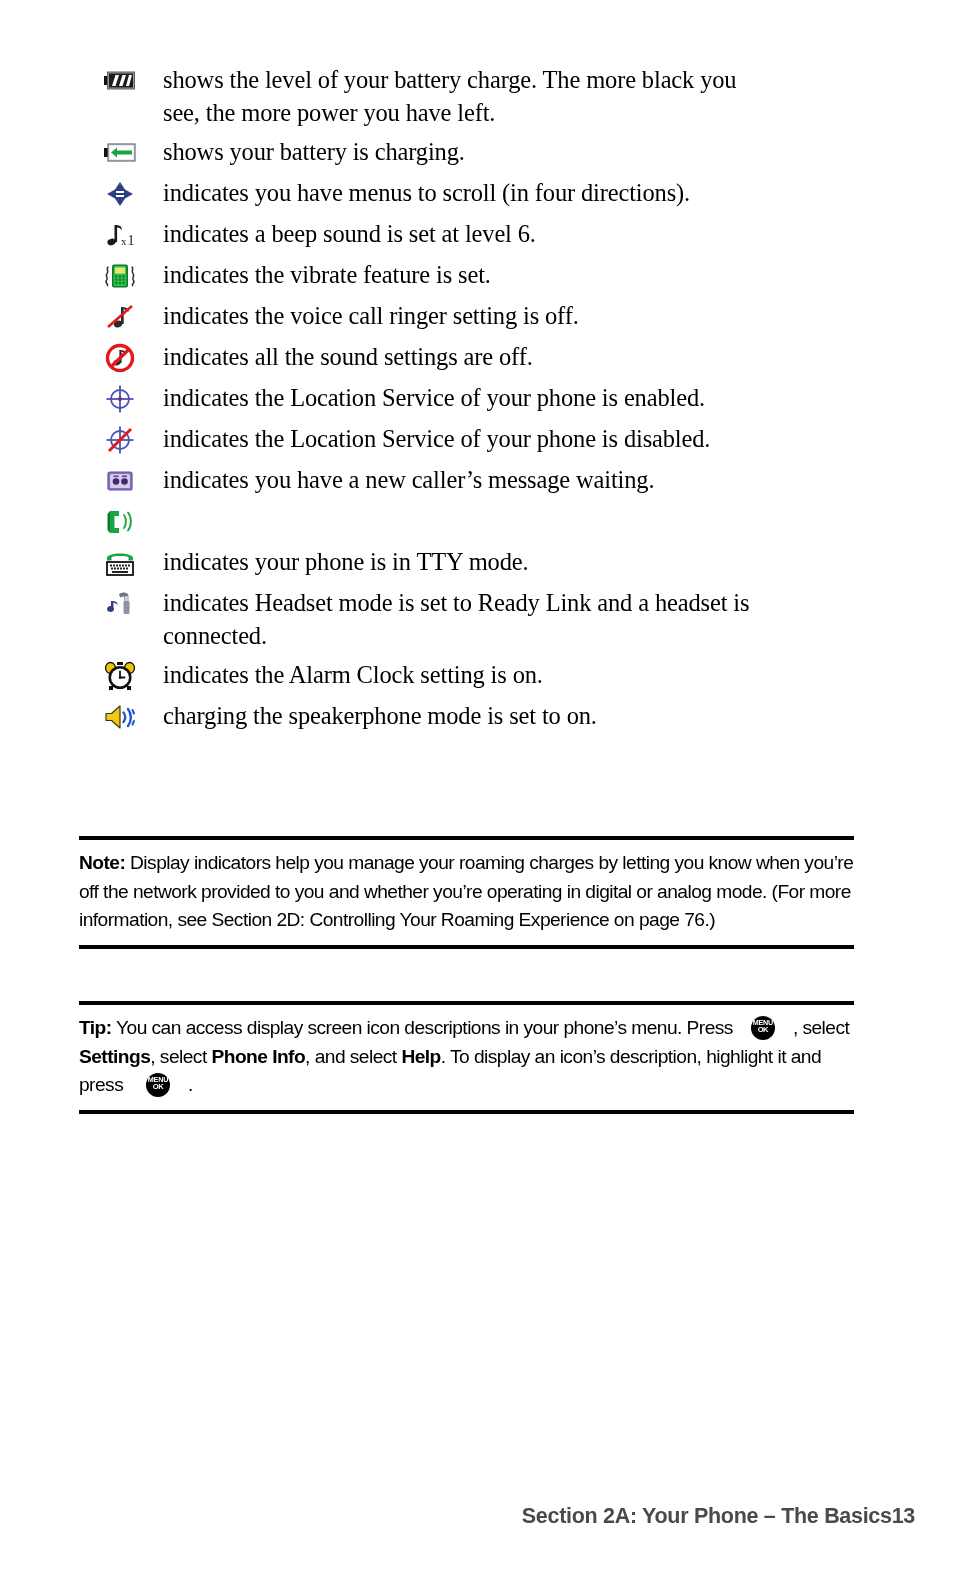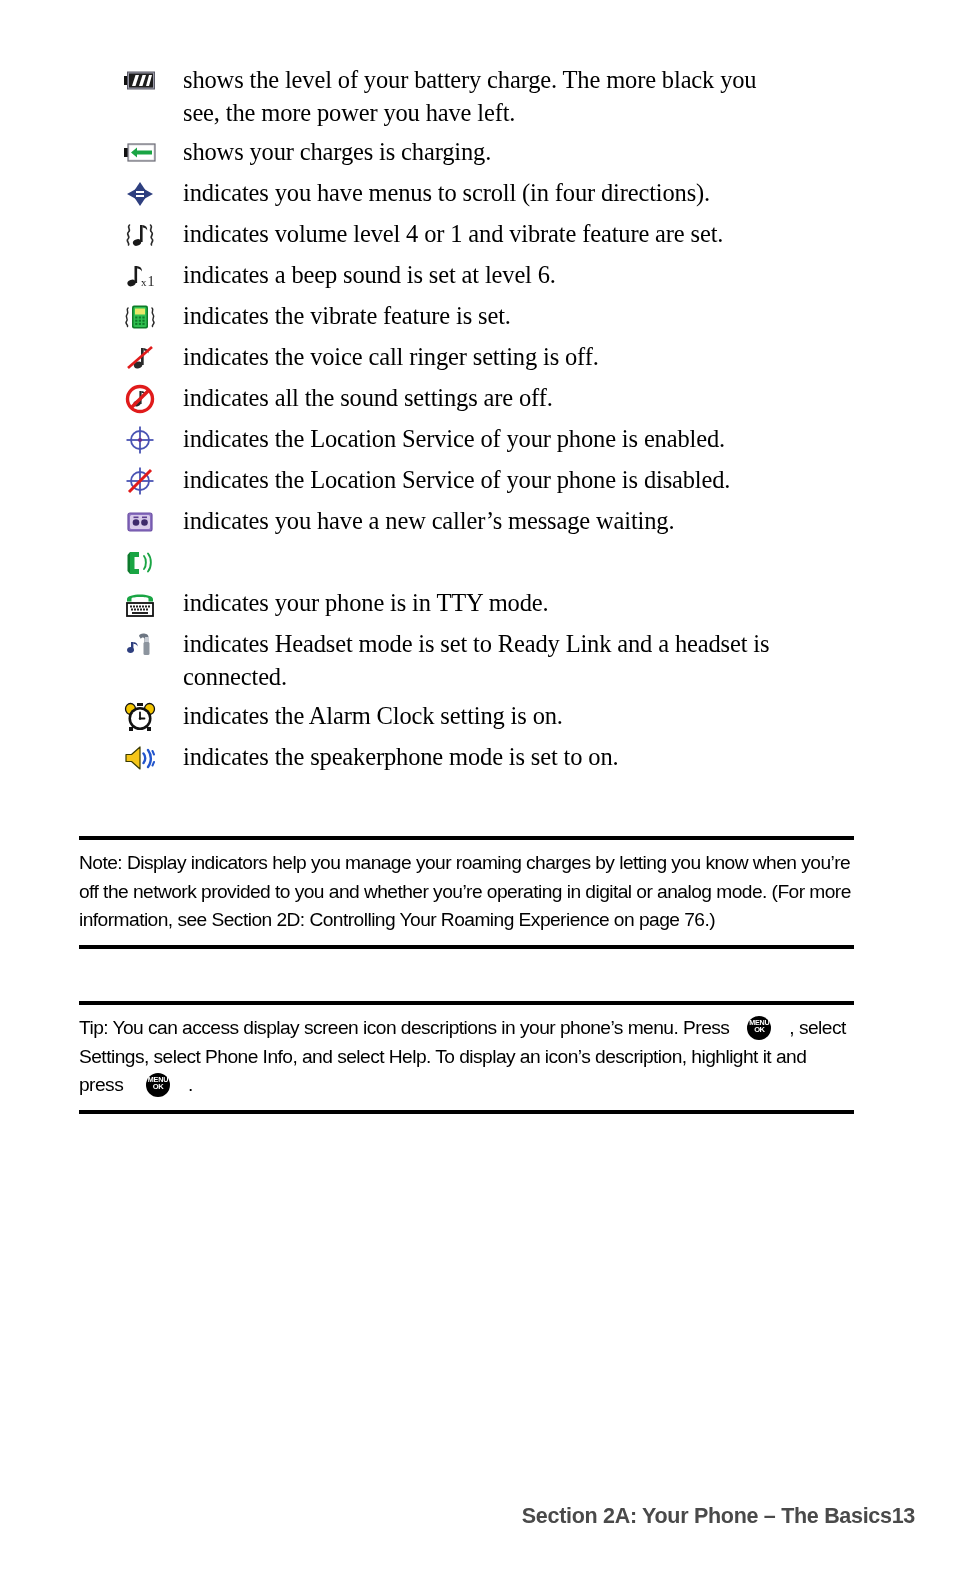--- a/index.html
+++ b/index.html
@@ -15,21 +15,20 @@
     color: #000000;
     overflow: hidden;
   }
 
   
   #icon-list {
     position: absolute;
     left: 0;
     top: 62px;
     width: 755px;
-    margin-left: 20px;
   }
   .icon-row {
     display: flex;
     align-items: flex-start;
     margin-bottom: 5px;
   }
   .icon-cell {
     width: 60px;
     min-width: 60px;
     padding-left: 103px;
@@ -61,21 +60,21 @@
     width: 775px;
     font-family: "Liberation Sans", sans-serif;
     font-size: 19.2px;
     line-height: 28.6px;
     letter-spacing: -0.55px;
     border-top: 4px solid #000;
     border-bottom: 4px solid #000;
     padding: 9px 0 10px 0;
     box-sizing: content-box;
   }
-  .callout b { font-weight: normal; }
+  .callout b { font-weight: bold; }
   #note-box { top: 836px; }
   #tip-box  { top: 1001px; }
 
   
   .menukey {
     display: inline-block;
     width: 24px;
     height: 24px;
     border-radius: 50%;
     background: #000;
@@ -149,56 +148,38 @@
       <span class="icon-box">
         <svg width="34" height="34" viewBox="0 0 34 34">
           <rect x="1" y="12" width="5" height="9" fill="#111"></rect>
           <rect x="5" y="8" width="27" height="17" fill="#d8d8dd"></rect>
           <rect x="6.5" y="9.5" width="24" height="14" fill="#ffffff"></rect>
           <polygon points="8,16.5 14,11.5 14,14.5 29,14.5 29,18.5 14,18.5 14,21.5" fill="#1aa544"></polygon>
           <rect x="5" y="8" width="27" height="17" fill="none" stroke="#6b6b75" stroke-width="1.2"></rect>
         </svg>
       </span>
     </div>
-    <div class="desc">shows your charges is charging.</div>
+    <div class="desc">shows your battery is charging.</div>
   </div>
 
   <div class="icon-row">
     <div class="icon-cell">
       <span class="icon-box">
         <svg width="34" height="34" viewBox="0 0 34 34">
           <polygon points="17,5 23,14 11,14" fill="#2e3f7f"></polygon>
           <polygon points="17,29 23,20 11,20" fill="#2e3f7f"></polygon>
           <polygon points="4,17 13,12 13,22" fill="#2e3f7f"></polygon>
           <polygon points="30,17 21,12 21,22" fill="#2e3f7f"></polygon>
           <rect x="7" y="16" width="20" height="2" fill="#2e3f7f"></rect>
         </svg>
       </span>
     </div>
     <div class="desc">indicates you have menus to scroll (in four directions).</div>
   </div>
 
-  <div class="icon-row">
-    <div class="icon-cell">
-      <span class="icon-box">
-        <svg width="34" height="34" viewBox="0 0 34 34">
-          <g fill="none" stroke="#2a2a2a" stroke-width="1.6" stroke-linecap="round">
-            <path d="M6.5 7 C3.5 9.5 8.5 11.5 5.5 14 C2.5 16.5 8 18.5 5 21 C2.5 23 7 25 5.5 27"></path>
-            <path d="M27.5 7 C30.5 9.5 25.5 11.5 28.5 14 C31.5 16.5 26 18.5 29 21 C31.5 23 27 25 28.5 27"></path>
-          </g>
-          <g fill="#1a1a1a">
-            <ellipse cx="14" cy="24.5" rx="4.2" ry="3.2" transform="rotate(-18 14 24.5)"></ellipse>
-            <rect x="17" y="7" width="2.6" height="17"></rect>
-            <path d="M19.6 7 C23 7.5 24.5 9.5 24.2 12.5 C23 10 21.4 9.4 19.6 9.5 Z"></path>
-          </g>
-        </svg>
-      </span>
-    </div>
-    <div class="desc">indicates volume level 4 or 1 and vibrate feature are set.</div>
-  </div>
 
   <div class="icon-row">
     <div class="icon-cell">
       <span class="icon-box">
         <svg width="34" height="34" viewBox="0 0 34 34">
           <g fill="#1a1a1a">
             <ellipse cx="8.5" cy="24" rx="4.2" ry="3.2" transform="rotate(-18 8.5 24)"></ellipse>
             <rect x="11.5" y="7" width="2.6" height="17"></rect>
             <path d="M14.1 7 C17.6 7.5 19.2 9.5 18.9 12.6 C17.6 10 16 9.4 14.1 9.5 Z"></path>
           </g>
@@ -401,21 +382,21 @@
         <svg width="34" height="34" viewBox="0 0 34 34">
           <path d="M3 13.5 L8.5 13.5 L17 6 L17 28 L8.5 20.5 L3 20.5 Z" fill="#f5c518" stroke="#3a3a00" stroke-width="1.2" stroke-linejoin="round"></path>
           <g fill="none" stroke="#2255cc" stroke-width="2.4" stroke-linecap="round">
             <path d="M20.5 12.5 C22.8 15 22.8 19.5 20.5 22"></path>
             <path d="M25 9 C28.8 14 28.8 21 25 26"></path>
           </g>
           <path d="M29.5 10 L31 13.5 M29.5 24.5 L31 21" stroke="#2255cc" stroke-width="2" stroke-linecap="round"></path>
         </svg>
       </span>
     </div>
-    <div class="desc">indicates the speakerphone mode is set to on.</div>
+    <div class="desc">charging the speakerphone mode is set to on.</div>
   </div>
 
 </div>
 
 <div class="callout" id="note-box">
   <b>Note:</b>
   <span>Display indicators help you manage your roaming charges by letting you know when you’re off the network provided to you and whether you’re operating in digital or analog mode. (For more information, see Section 2D: Controlling Your Roaming Experience on page 76.)</span>
 </div>
 
 <div class="callout" id="tip-box">

